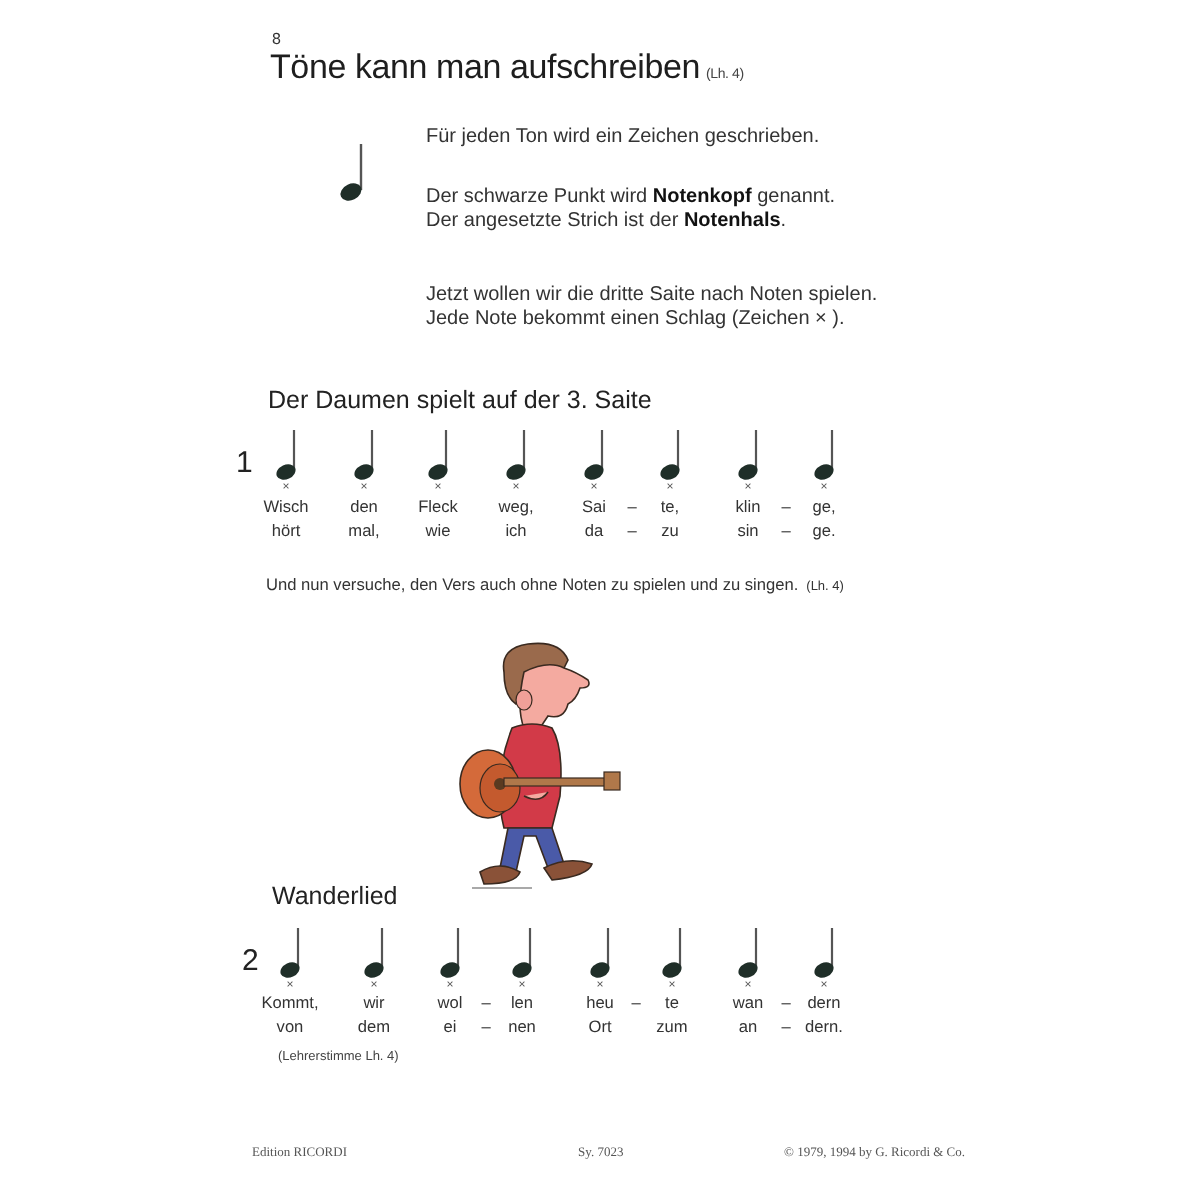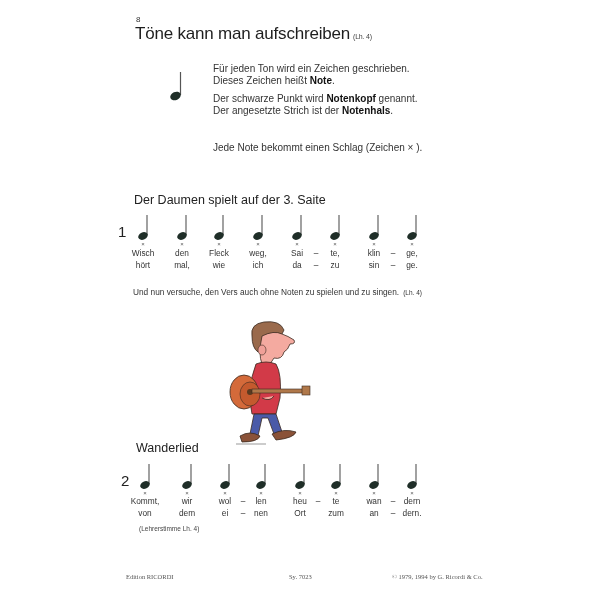--- a/index.html
+++ b/index.html
@@ -28,27 +28,27 @@
 <div class="abs pagenum">8</div>
 <div class="abs title"><span>Töne kann man aufschreiben</span><span class="ref">(Lh. 4)</span></div>
 
 <svg class="abs" style="left:166px;top:70px;" width="20" height="32">
   <line x1="14.5" y1="2" x2="14.5" y2="25" stroke="#555" stroke-width="1.2"></line>
   <ellipse cx="9.5" cy="26" rx="5.5" ry="4" transform="rotate(-25 9.5 26)" fill="#1f2e28"></ellipse>
 </svg>
 
 <div class="abs para" style="top:63px;">
   <div>Für jeden Ton wird ein Zeichen geschrieben.</div>
-  <div><span>Dieses Zeichen heißt </span><b>Note</b><span>.</span></div>
 </div>
 <div class="abs para" style="top:93px;">
   <div><span>Der schwarze Punkt wird </span><b>Notenkopf</b><span> genannt.</span></div>
   <div><span>Der angesetzte Strich ist der </span><b>Notenhals</b><span>.</span></div>
 </div>
 <div class="abs para" style="top:142px;">
+  <div>Jetzt wollen wir die dritte Saite nach Noten spielen.</div>
   <div>Jede Note bekommt einen Schlag (Zeichen × ).</div>
 </div>
 
 <div class="abs heading" style="left:134px;top:193px;">Der Daumen spielt auf der 3. Saite</div>
 <div class="abs rownum" style="left:118px;top:223px;">1</div>
 <div class="abs" style="left:0;top:0;width:526px;height:600px;" id="ex1">
     <svg class="note" width="14" height="28" style="left: 137px; top: 214px;">
       <line x1="10" y1="1" x2="10" y2="21" stroke="#555" stroke-width="1.1"></line>
       <ellipse cx="6" cy="22" rx="5" ry="3.6" transform="rotate(-25 6 22)" fill="#1f2e28"></ellipse>
     </svg>

